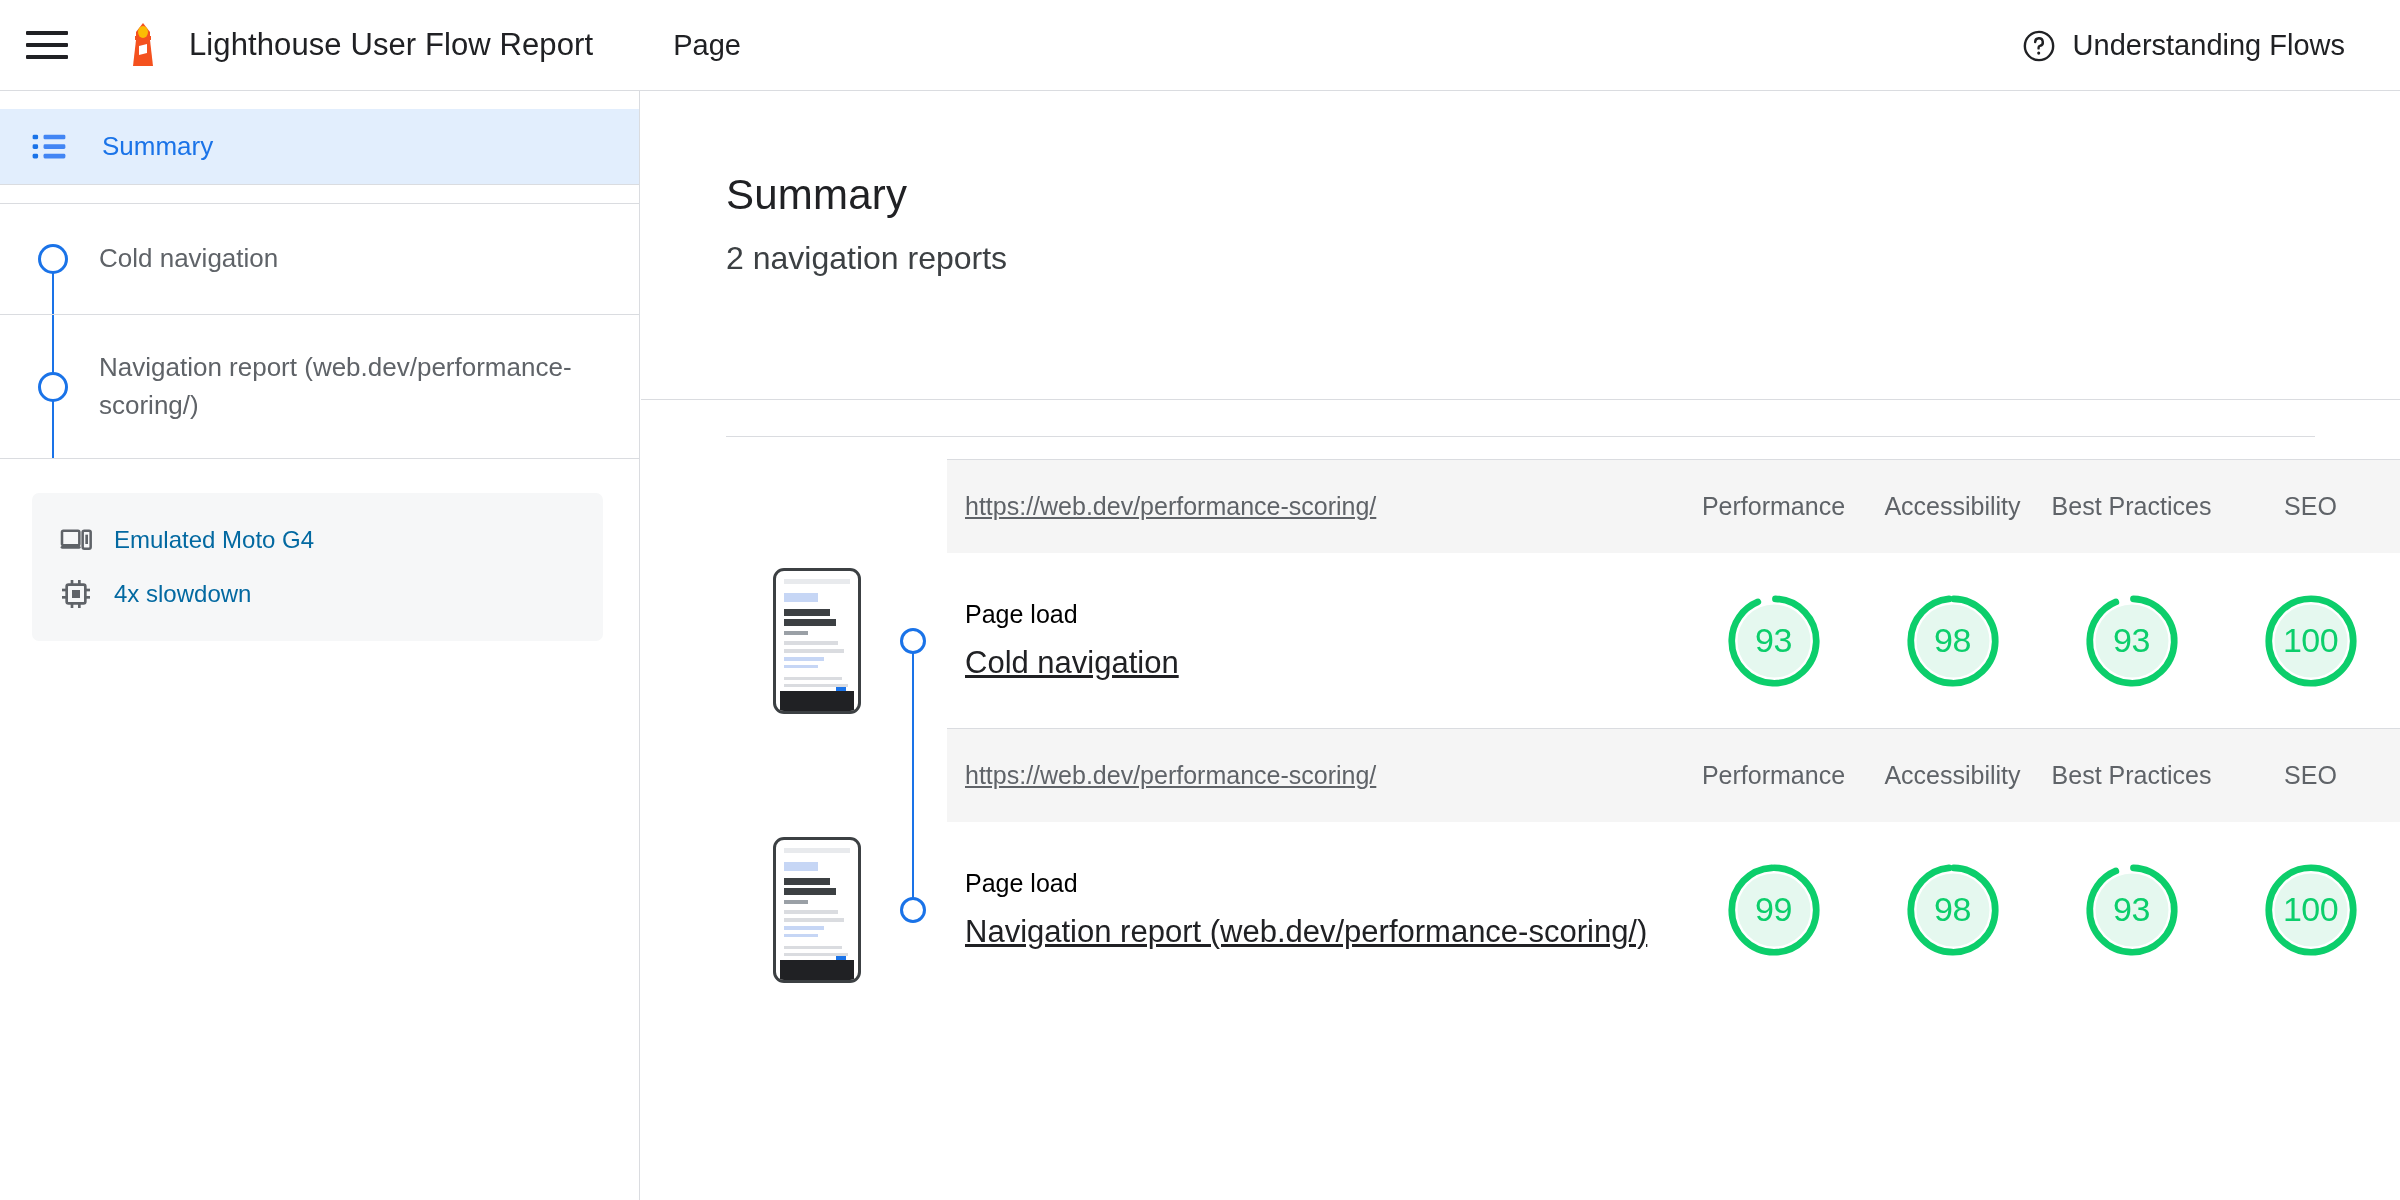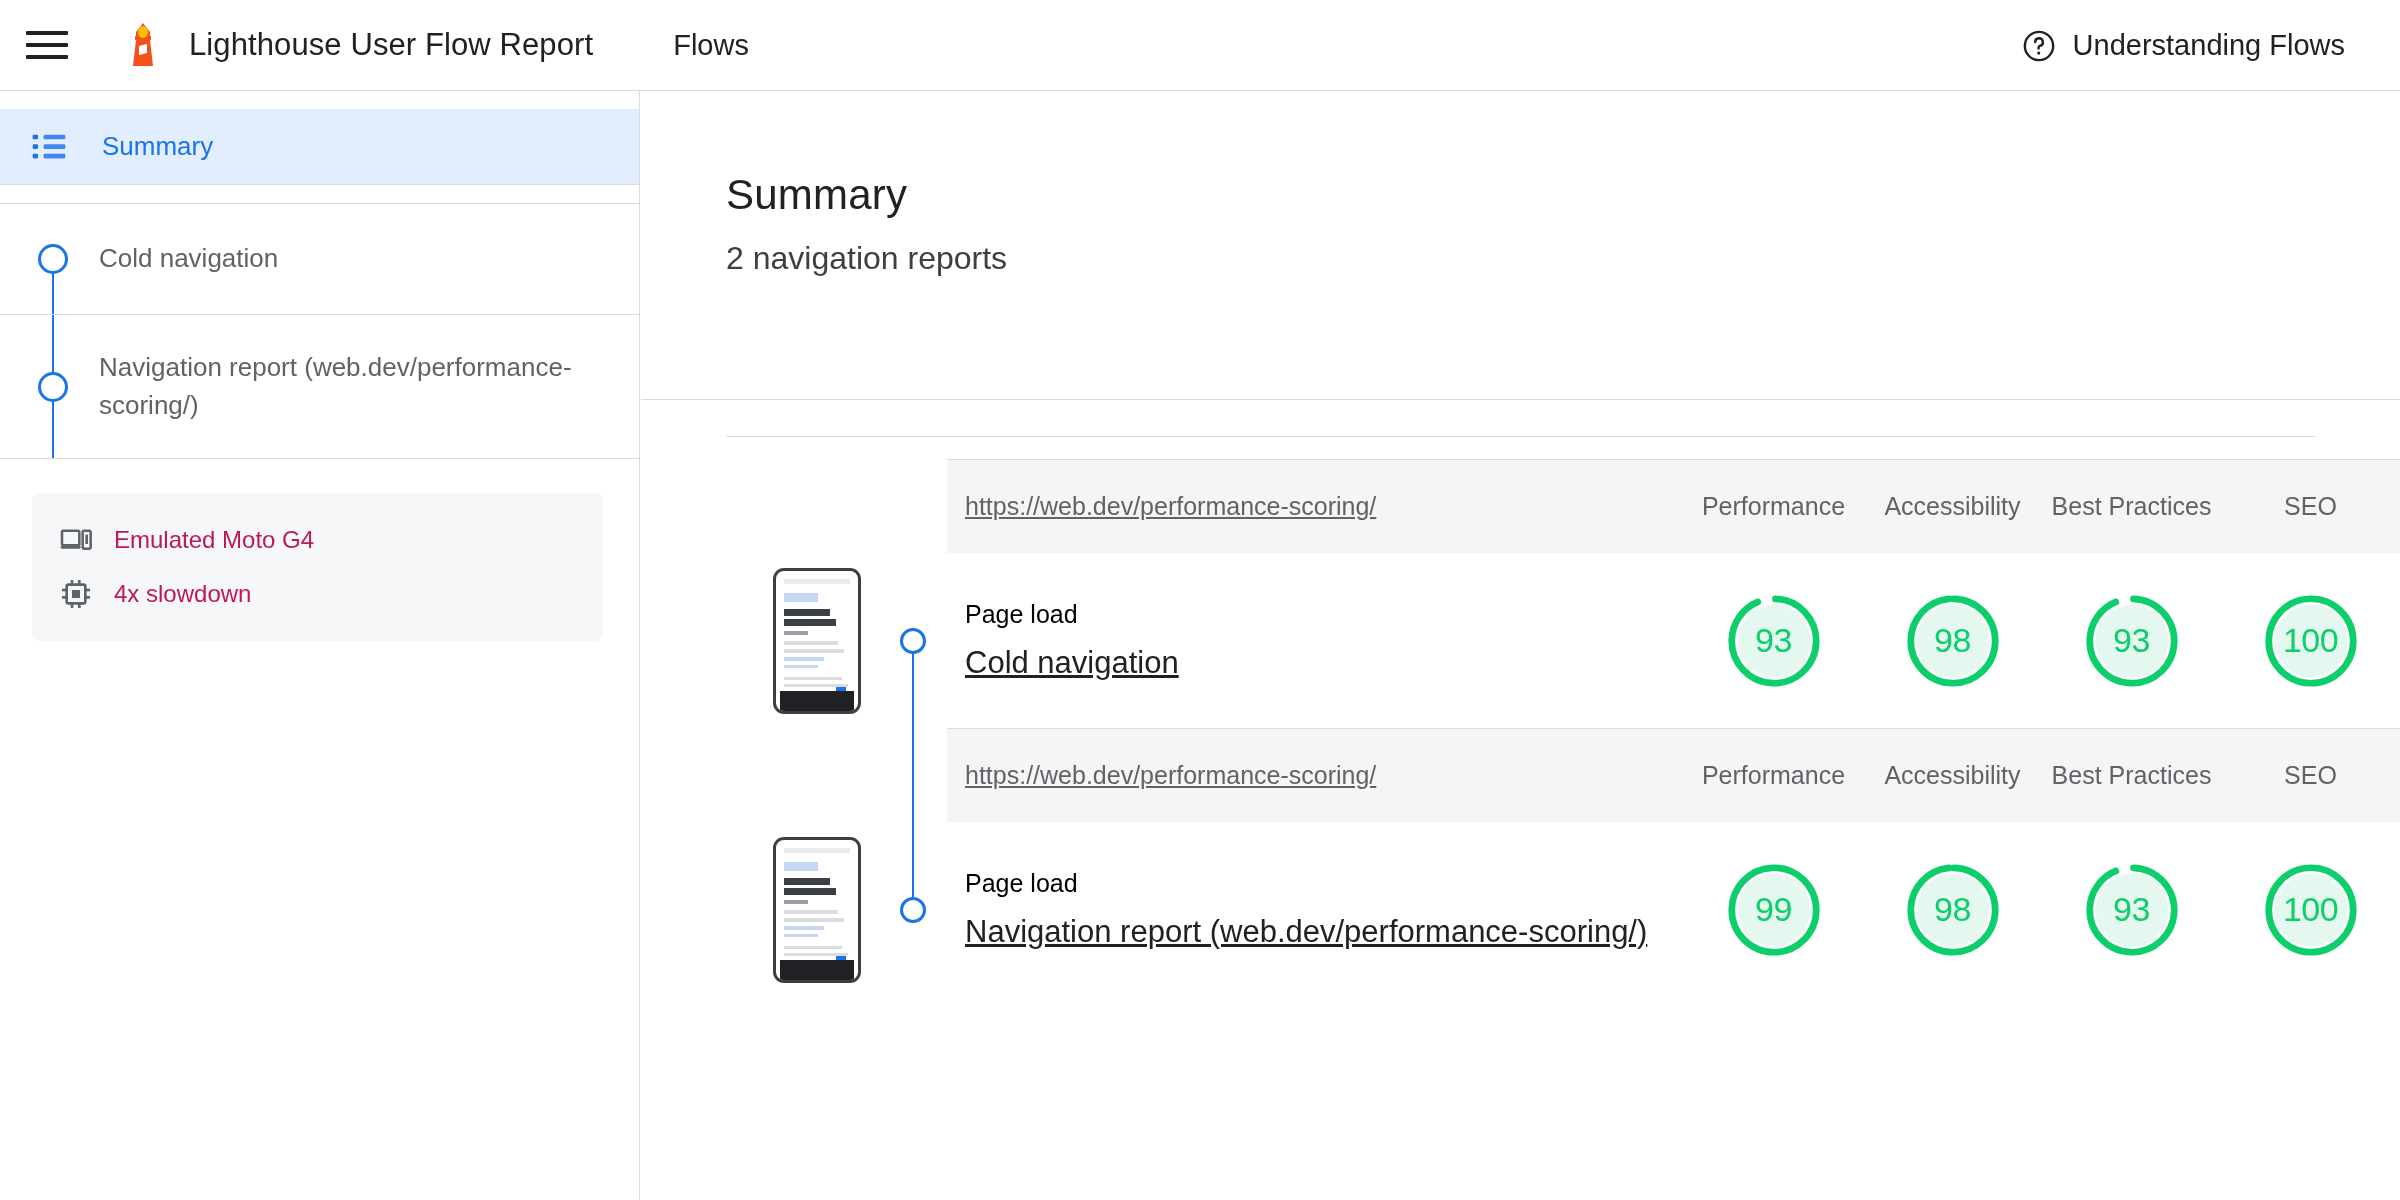--- a/index.html
+++ b/index.html
@@ -92,21 +92,21 @@
   }
 
   .env-box {
     margin: 34px 36px 0 32px;
     background: #f6f7f8; border-radius: 7px;
     padding: 26px 28px 26px 28px;
   }
   .env-row { display: flex; align-items: center; height: 42px; }
   .env-row + .env-row { margin-top: 12px; }
   .env-icon { width: 32px; height: 32px; flex: 0 0 32px; }
-  .env-text { margin-left: 22px; font-size: 24px; color: #be185d; }
+  .env-text { margin-left: 22px; font-size: 24px; color: #0369a1; }
 
   
   .main { position: absolute; top: 91px; left: 641px; width: 1759px; height: 1109px; background:#fff; }
   .main-head { padding: 80px 0 0 85px; height: 309px; border-bottom: 1px solid #dadce0; }
   .main-title { font-size: 42px; font-weight: 500; color: #202124; letter-spacing: .2px; }
   .main-sub { margin-top: 21px; font-size: 32px; color: #3c4043; }
 
   .reports-label {
     margin: 62px 0 0 85px; font-size: 25px; color: #202124;
     letter-spacing: .4px;
@@ -169,21 +169,21 @@
     <svg width="36" height="46" viewBox="0 0 36 46">
       <path d="M18 1 L25 10 L25 14 L11 14 L11 10 Z" fill="#f4511e"></path>
       <rect x="10" y="14" width="16" height="4" fill="#f4511e"></rect>
       <path d="M11 18 L25 18 L28 44 L8 44 Z" fill="#f4511e"></path>
       <ellipse cx="18" cy="10" rx="5" ry="6" fill="#fbbc04"></ellipse>
       <path d="M14 24 L22 22 L22 31 L14 33 Z" fill="#ffffff"></path>
     </svg>
   </div>
 
   <div class="app-title">Lighthouse User Flow Report</div>
-  <div class="save-btn">Flows</div>
+  <div class="save-btn">Page</div>
 
   <div class="topbar-right">
     <svg class="help-icon" viewBox="0 0 24 24">
       <circle cx="12" cy="12" r="10" fill="none" stroke="#202124" stroke-width="1.7"></circle>
       <path d="M9.3 9.2a2.7 2.7 0 1 1 3.3 2.7c-.7.2-.9.7-.9 1.4v.4" fill="none" stroke="#202124" stroke-width="1.7" stroke-linecap="round"></path>
       <circle cx="11.8" cy="17" r="1.1" fill="#202124"></circle>
     </svg>
     <div class="understanding">Understanding Flows</div>
   </div>
 </div>

